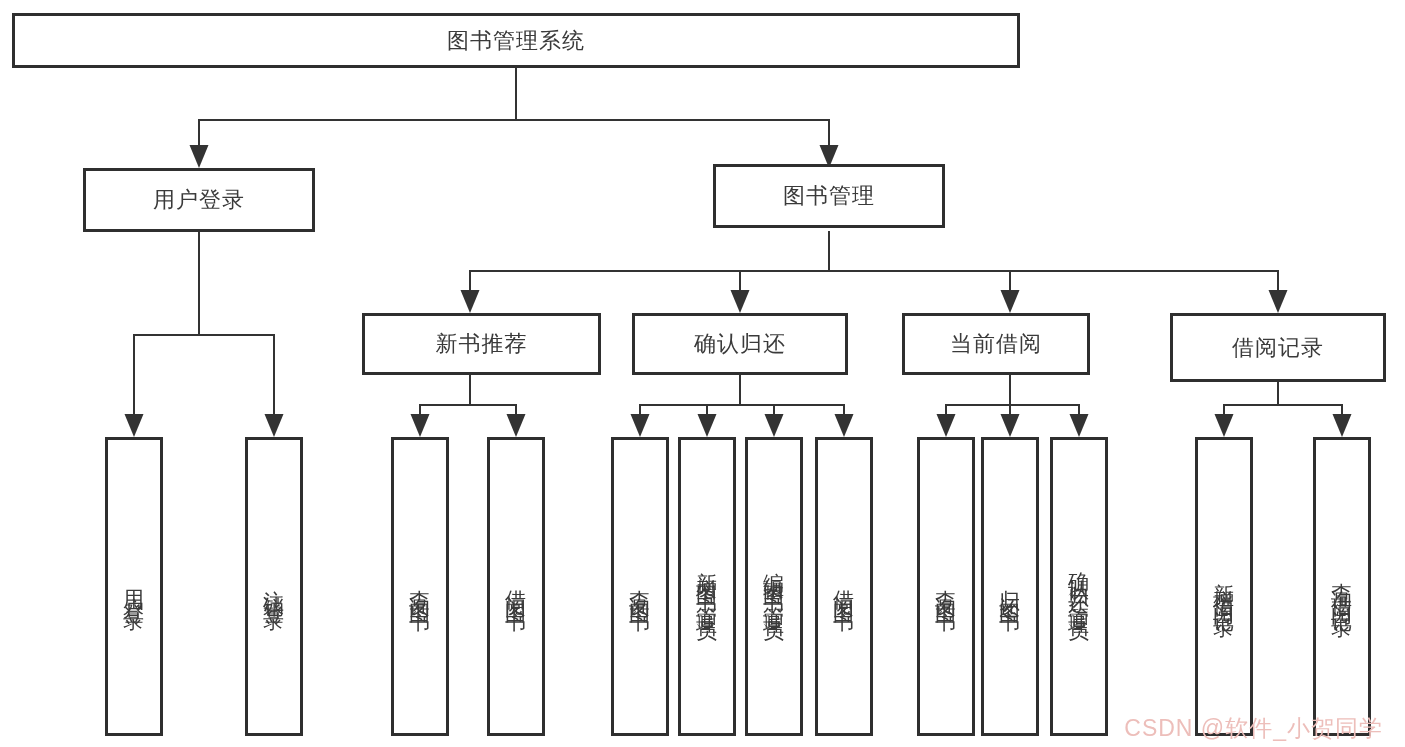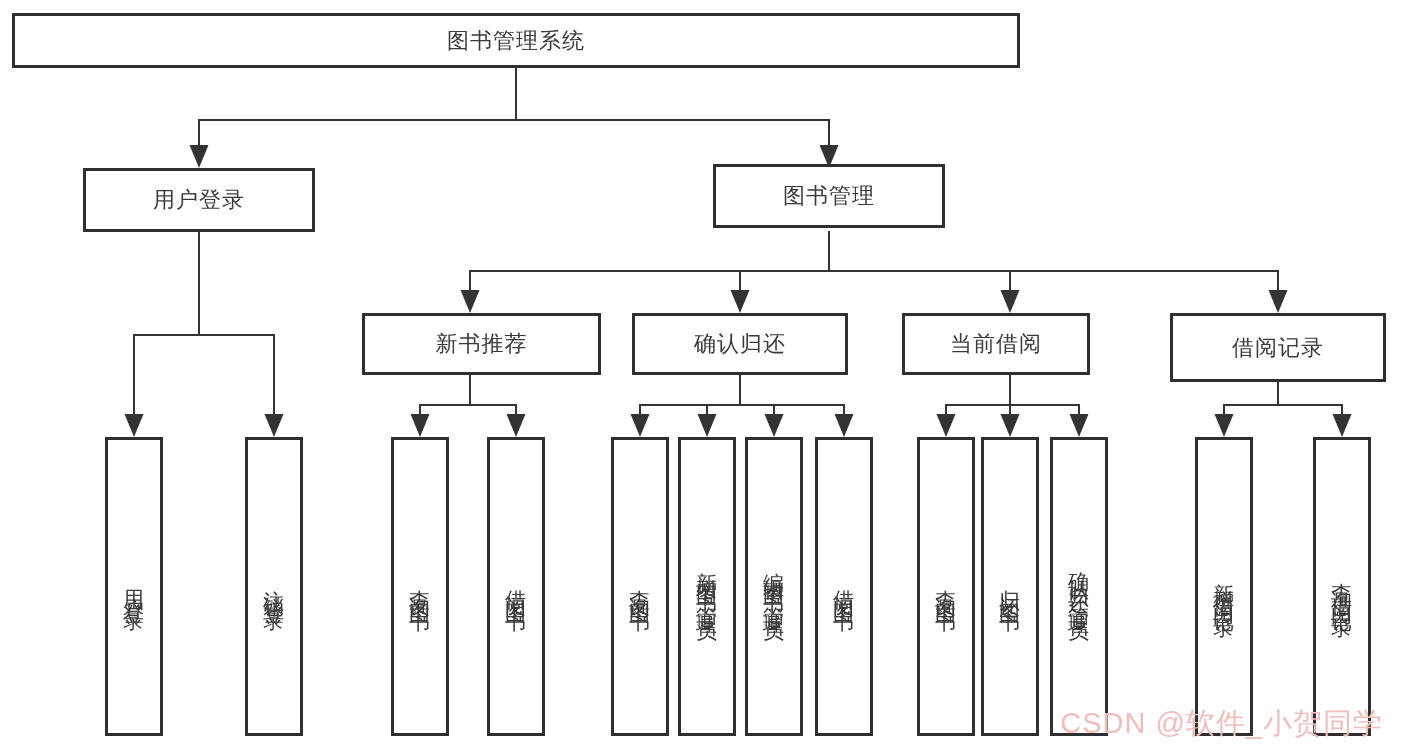--- a/index.html
+++ b/index.html
@@ -38,21 +38,21 @@
     writing-mode: vertical-rl;
     text-orientation: mixed;
     font-size: 21px;
     letter-spacing: 7px;
     line-height: 1.1;
   }
   .watermark {
     position: absolute;
     right: 32px;
     bottom: 3px;
-    font-size: 29px;
+    font-size: 23px;
     color: var(--watermark, #edbeba);
     letter-spacing: 1px;
     z-index: 10;
     white-space: nowrap;
   }
 </style>
 </head>
 <body>
 
 <div class="canvas">

